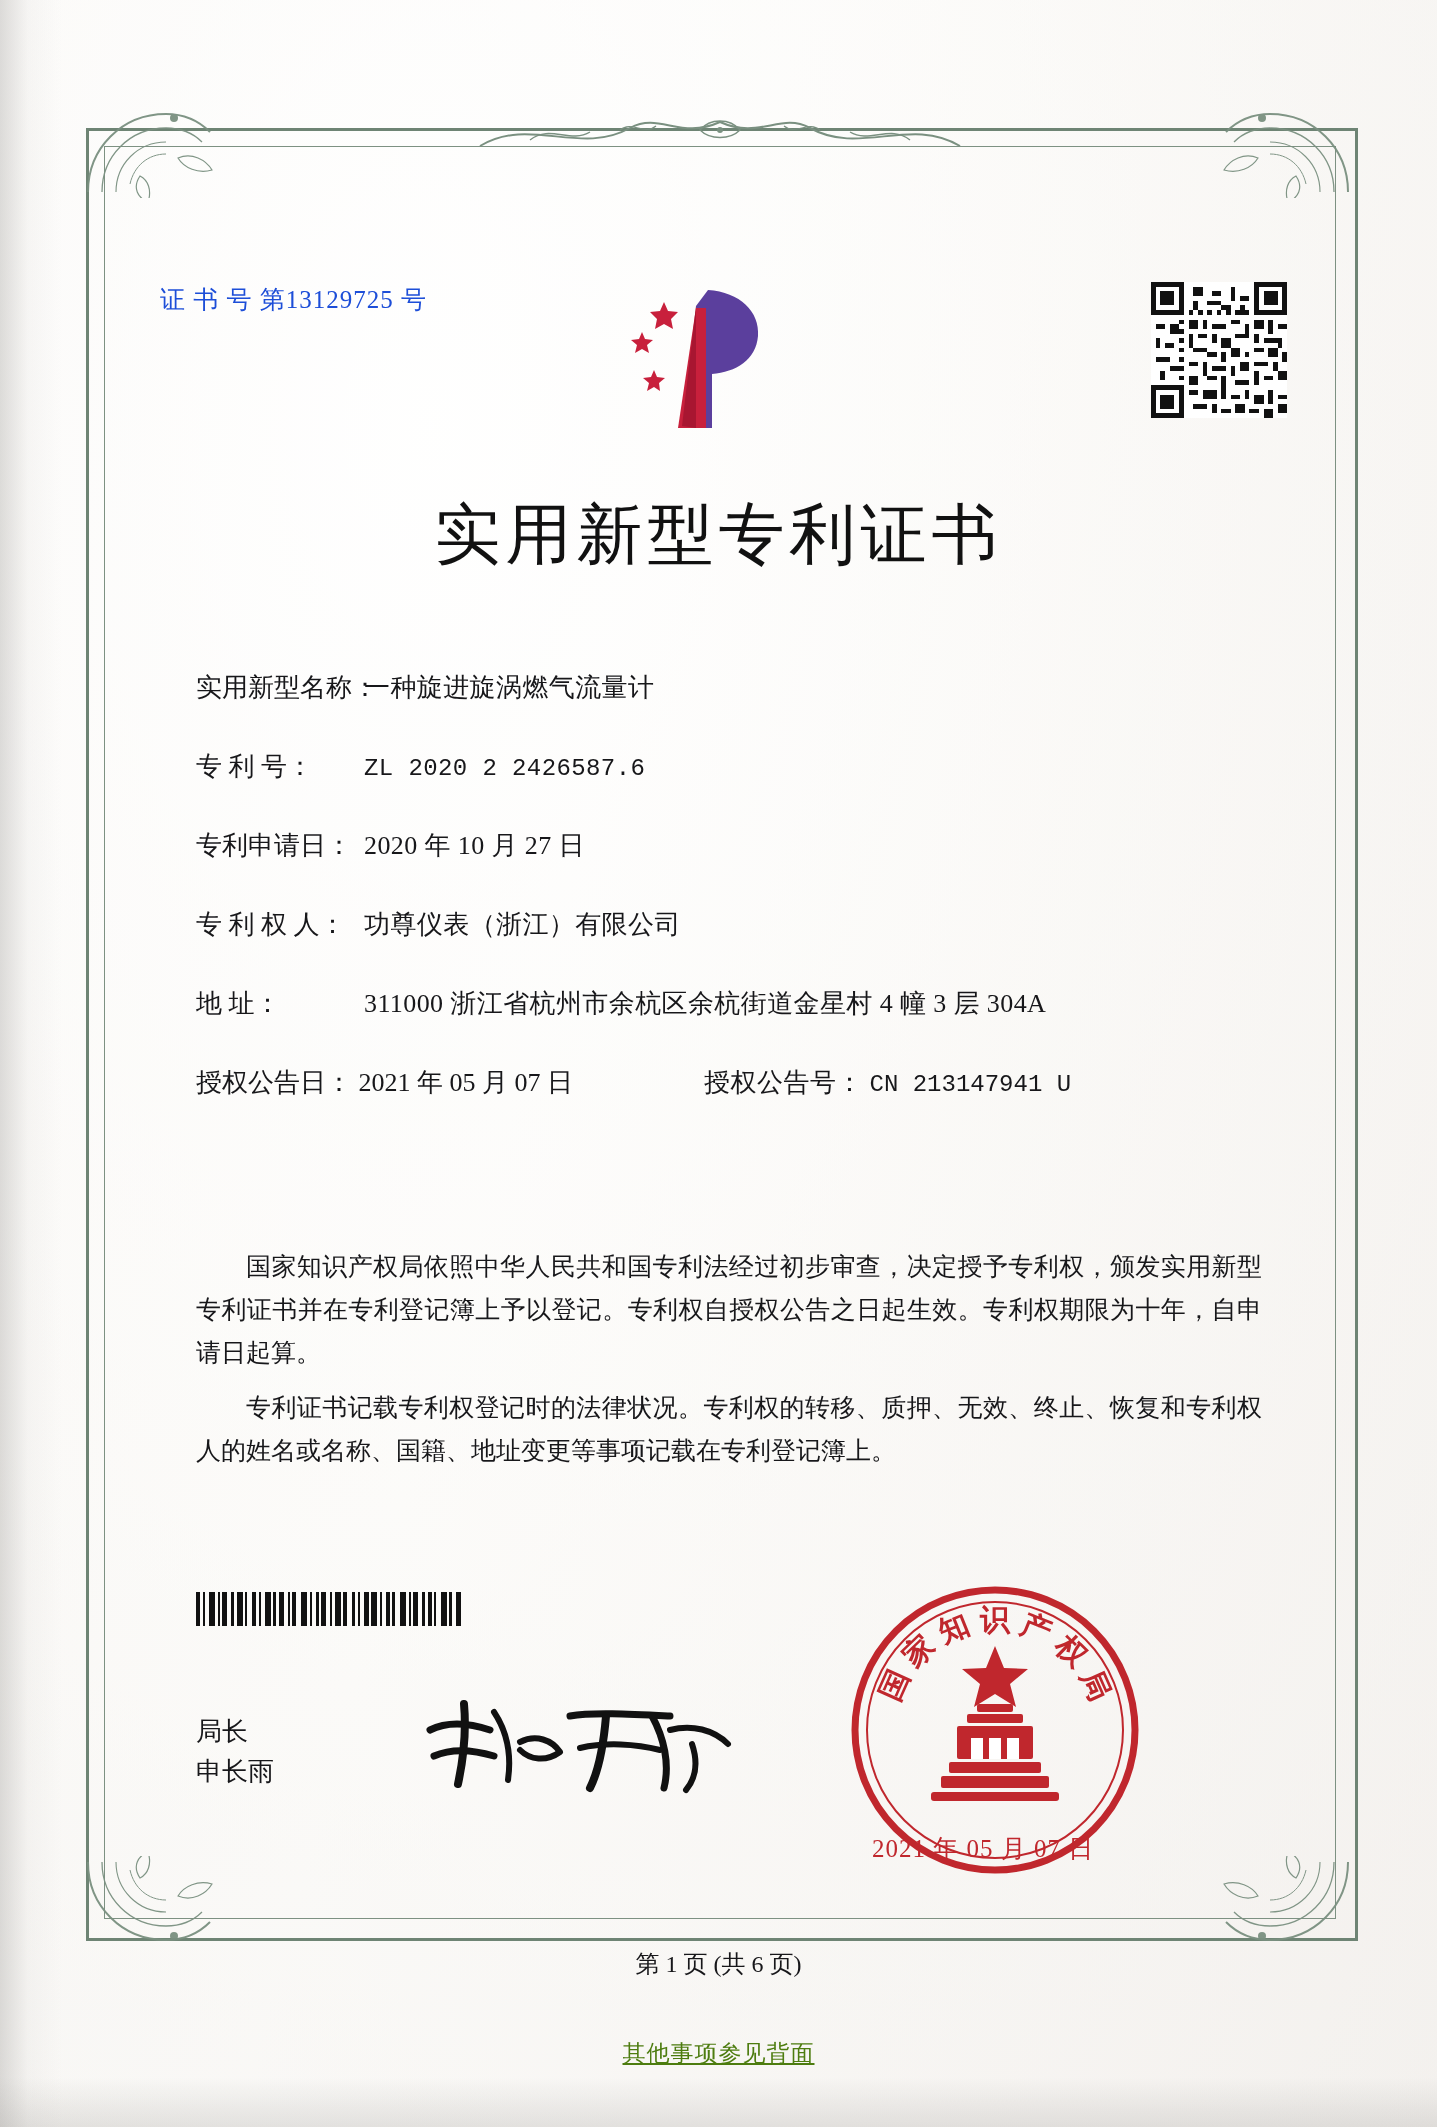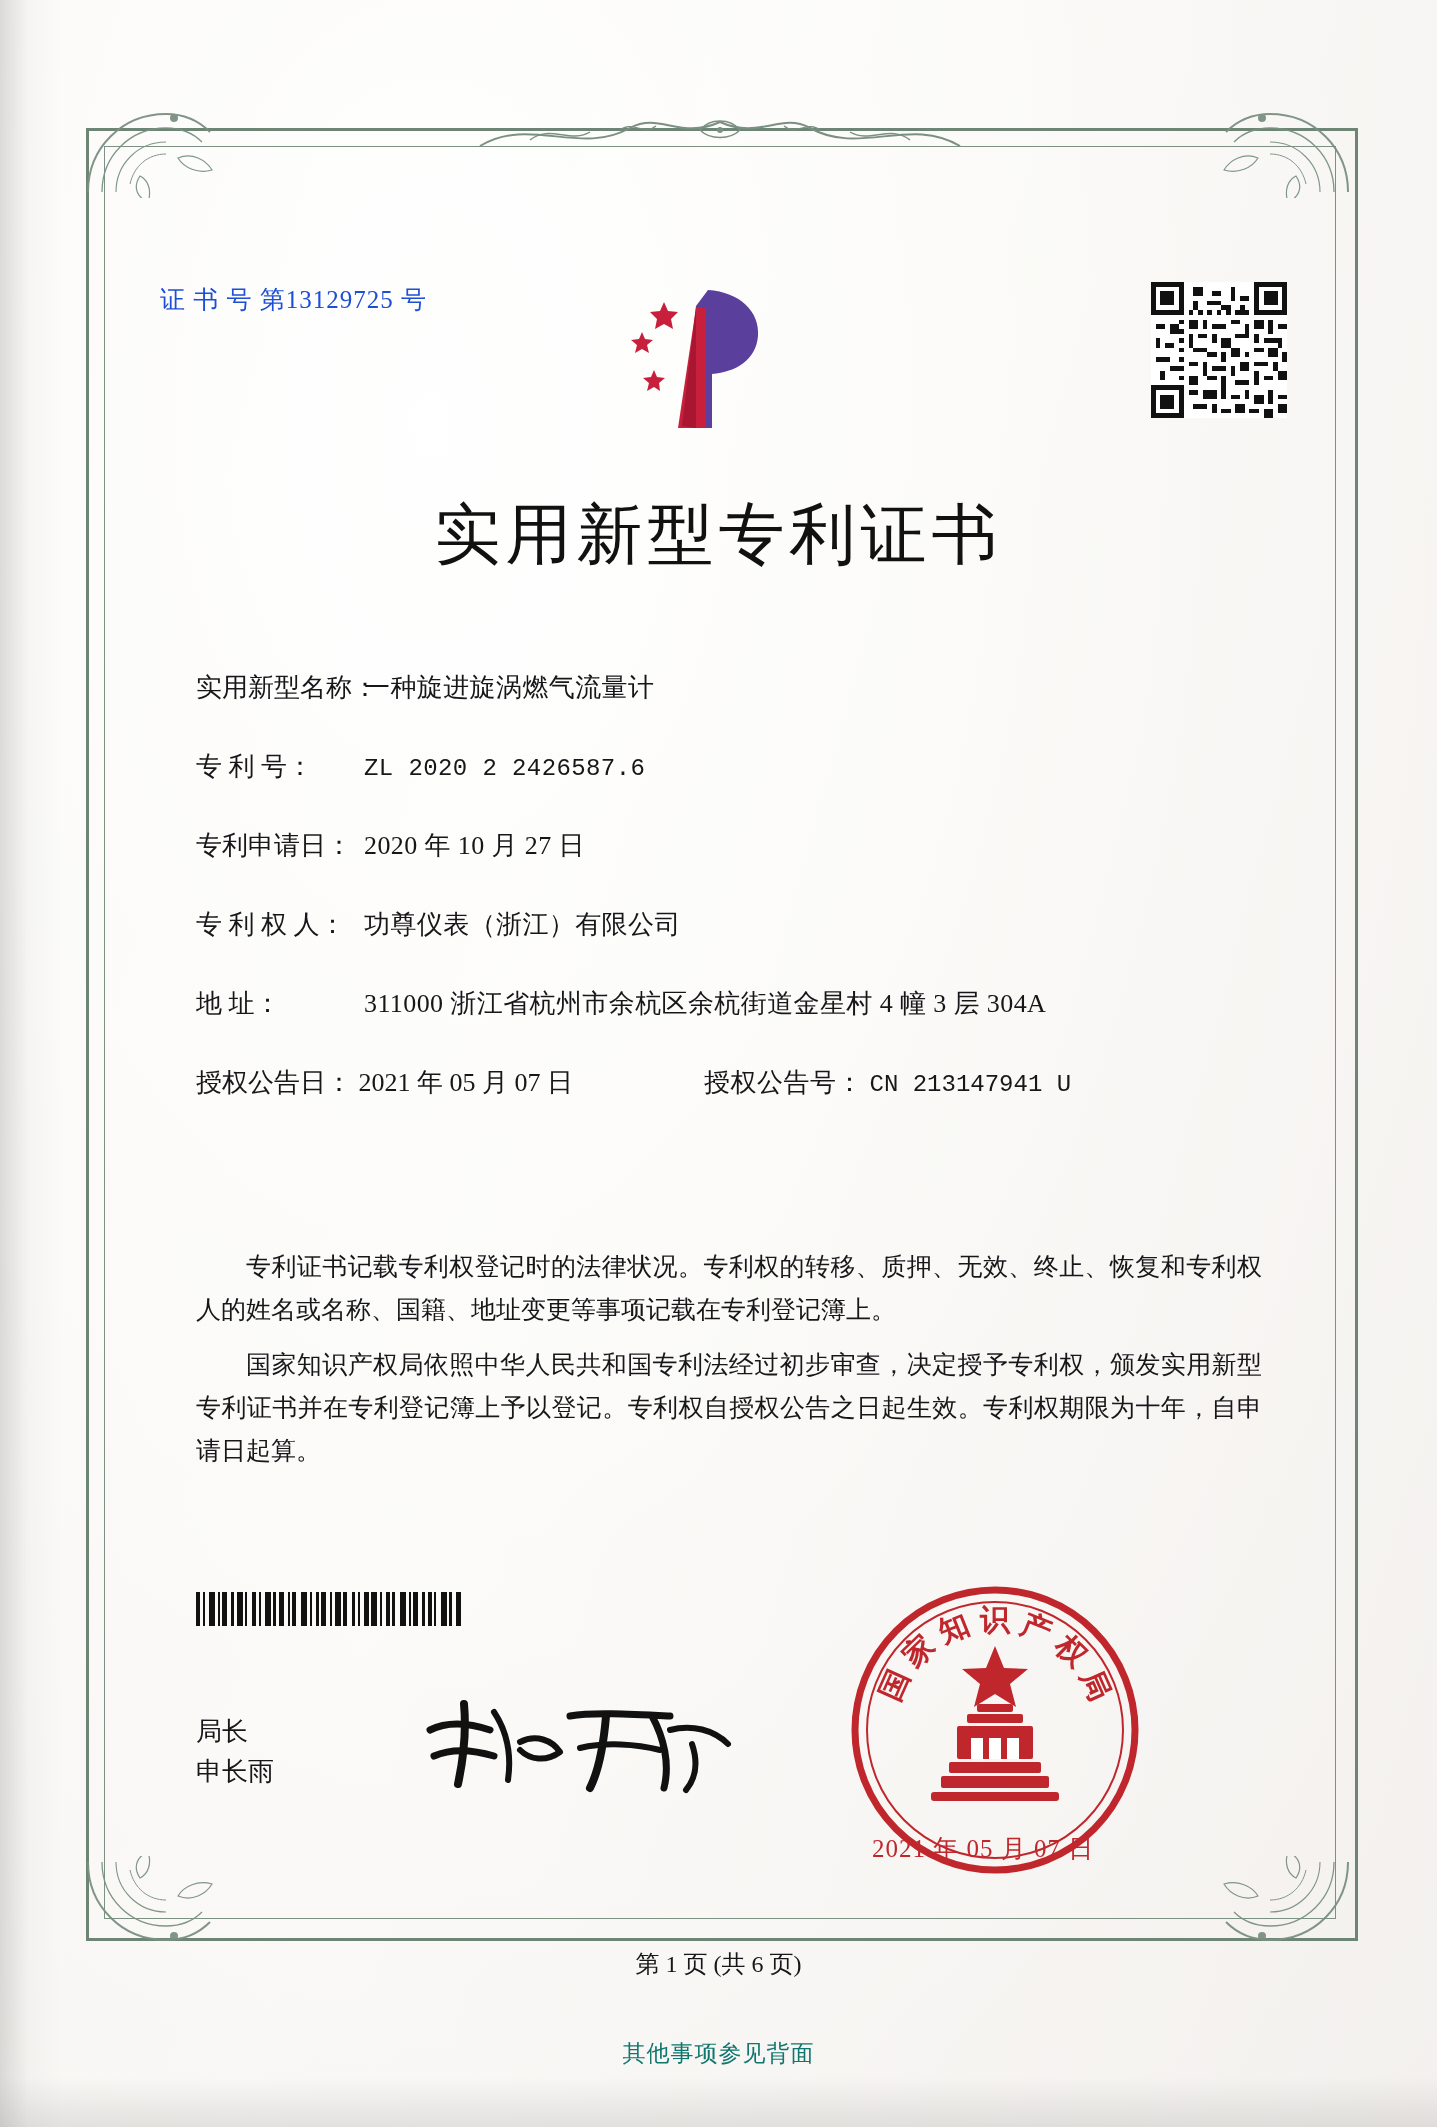--- a/index.html
+++ b/index.html
@@ -216,22 +216,23 @@
     left: 0; right: 0; top: 1948px;
     text-align: center;
     font-size: 24px;
     color: #17171a;
   }
   .back-note {
     position: absolute;
     left: 0; right: 0; top: 2038px;
     text-align: center;
     font-size: 23px;
-    color: #0f766e;
+    color: #4d7c0f;
     letter-spacing: 1px;
+    text-decoration: underline;
   }
 </style>
 </head>
 <body>
 
 <div class="page">
   <div class="paper-shade"></div>
   <div class="edge-left-shadow"></div>
   <div class="edge-bottom-shadow"></div>
 
@@ -376,22 +377,22 @@
         <span>2021 年 05 月 07 日</span>
       </span>
       <span class="right">
         <span class="rlbl">授权公告号：</span>
         <span class="rval">CN 213147941 U</span>
       </span>
     </div>
   </div>
 
   <div class="paras">
+    <p>国家知识产权局依照中华人民共和国专利法经过初步审查，决定授予专利权，颁发实用新型专利证书并在专利登记簿上予以登记。专利权自授权公告之日起生效。专利权期限为十年，自申请日起算。</p>
     <p>专利证书记载专利权登记时的法律状况。专利权的转移、质押、无效、终止、恢复和专利权人的姓名或名称、国籍、地址变更等事项记载在专利登记簿上。</p>
-    <p>国家知识产权局依照中华人民共和国专利法经过初步审查，决定授予专利权，颁发实用新型专利证书并在专利登记簿上予以登记。专利权自授权公告之日起生效。专利权期限为十年，自申请日起算。</p>
   </div>
 
   <div class="barcode">
     <i style="width:4px"></i>
       <i style="width:3px;background:transparent"></i>
     <i style="width:2px"></i>
       <i style="width:4px;background:transparent"></i>
     <i style="width:6px"></i>
       <i style="width:3px;background:transparent"></i>
     <i style="width:2px"></i>

